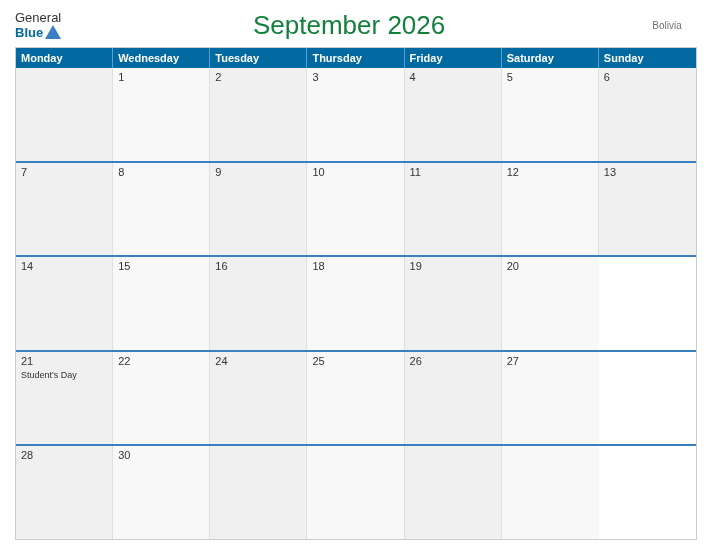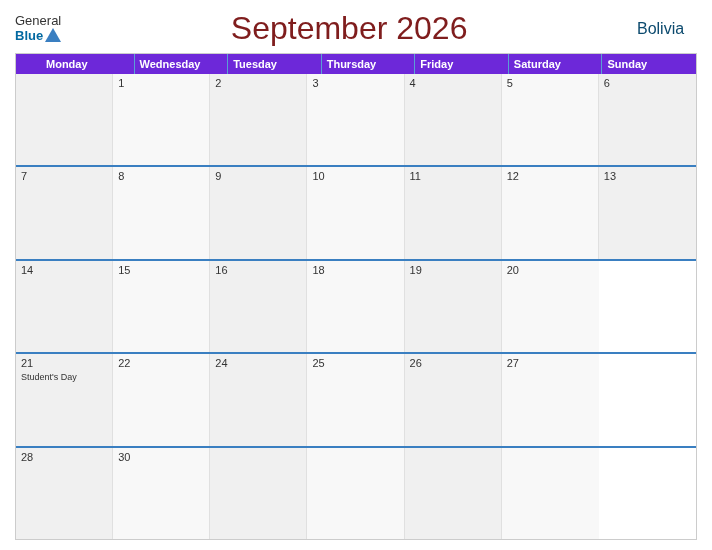--- a/index.html
+++ b/index.html
@@ -44,42 +44,41 @@
     .logo-triangle {
       width: 0;
       height: 0;
       border-left: 8px solid transparent;
       border-right: 8px solid transparent;
       border-bottom: 14px solid #3a7fc1;
       margin-left: 2px;
       margin-bottom: 1px;
     }
     .title {
-      font-size: 32px;
+      font-size: 26px;
       font-weight: normal;
-      color: #7f1d1d;
+      color: #15803d;
       text-align: left;
     }
     .country {
-      font-size: 16px;
-      color: #0c4a6e;
-      text-align: left;
+      font-size: 10px;
+      color: #737373;
+      text-align: center;
       min-width: 60px;
     }
     .calendar {
       flex: 1;
       display: flex;
       flex-direction: column;
       border: 1px solid #ccc;
     }
     .cal-header {
       display: grid;
       grid-template-columns: repeat(7, 1fr);
-      background: #6d28d9;
-      padding-left: 25px;
+      background: #0369a1;
     }
     .cal-header-cell {
       color: #fff;
       font-size: 11px;
       font-weight: bold;
       text-align: left;
       padding: 4px 5px;
       border-right: 1px solid #5a9fd4;
     }
     .cal-header-cell:last-child {

